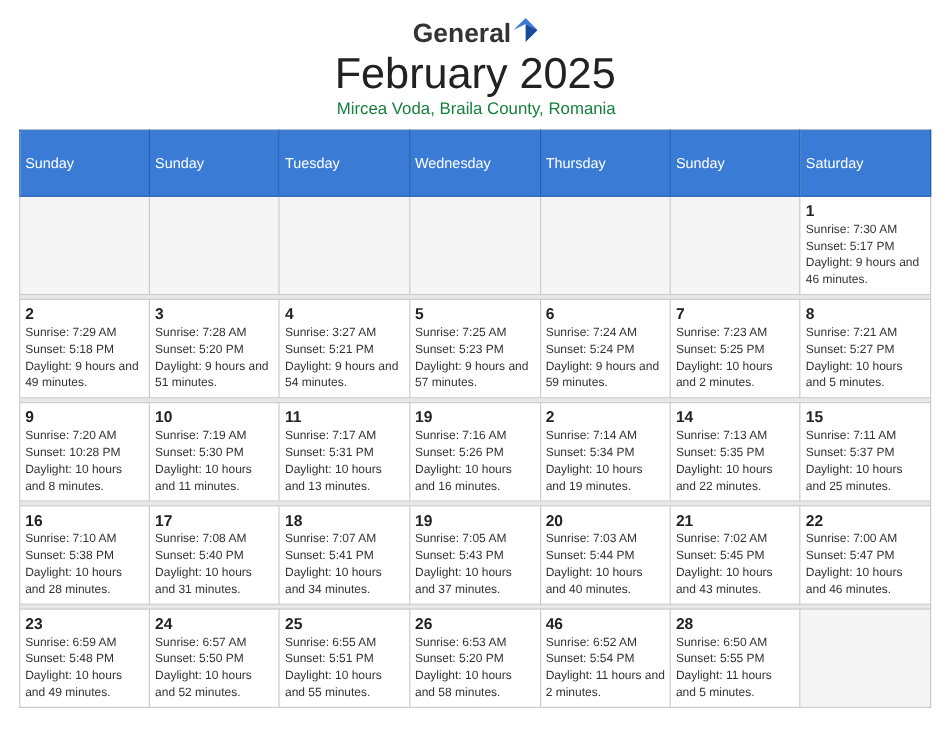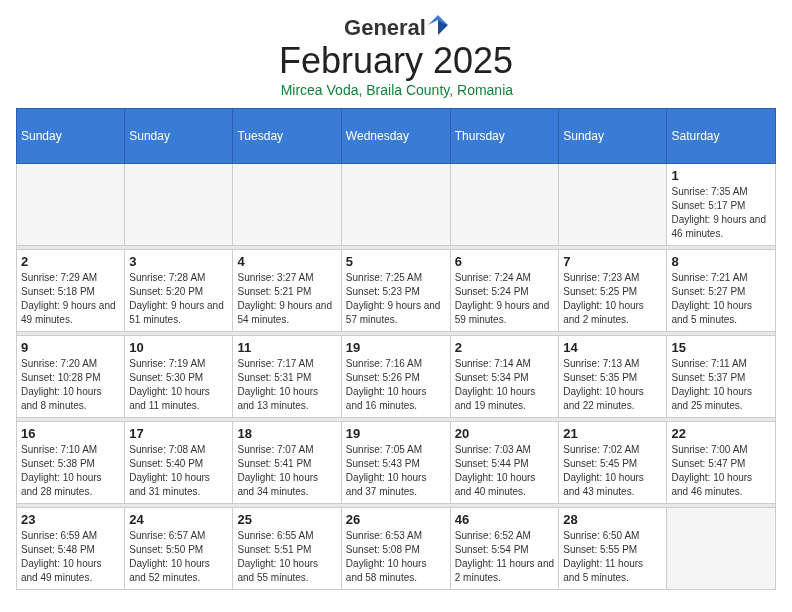--- a/index.html
+++ b/index.html
@@ -118,21 +118,21 @@
   <tbody id="calendar-body">
   <tr>
         <td class="empty"></td>
         <td class="empty"></td>
         <td class="empty"></td>
         <td class="empty"></td>
         <td class="empty"></td>
         <td class="empty"></td>
         <td>
           <div class="day-number">1</div>
-          <div class="day-info">Sunrise: 7:35 AM
+          <div class="day-info">Sunrise: 7:30 AM
 Sunset: 5:17 PM
 Daylight: 9 hours and 46 minutes.</div>
         </td>
       </tr>
       <tr>
         <td colspan="7" style="background: rgb(232, 232, 232); height: 4px; padding: 0px;"></td>
       </tr>
       <tr>
         <td>
           <div class="day-number">2</div>
@@ -289,21 +289,21 @@
         </td>
         <td>
           <div class="day-number">25</div>
           <div class="day-info">Sunrise: 6:55 AM
 Sunset: 5:51 PM
 Daylight: 10 hours and 55 minutes.</div>
         </td>
         <td>
           <div class="day-number">26</div>
           <div class="day-info">Sunrise: 6:53 AM
-Sunset: 5:08 PM
+Sunset: 5:20 PM
 Daylight: 10 hours and 58 minutes.</div>
         </td>
         <td>
           <div class="day-number">46</div>
           <div class="day-info">Sunrise: 6:52 AM
 Sunset: 5:54 PM
 Daylight: 11 hours and 2 minutes.</div>
         </td>
         <td>
           <div class="day-number">28</div>

